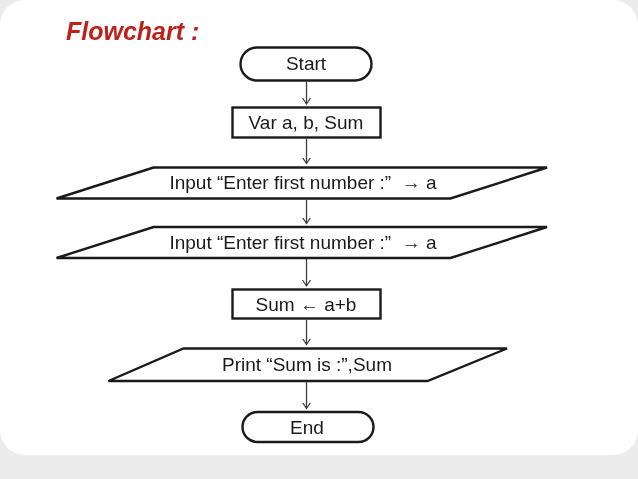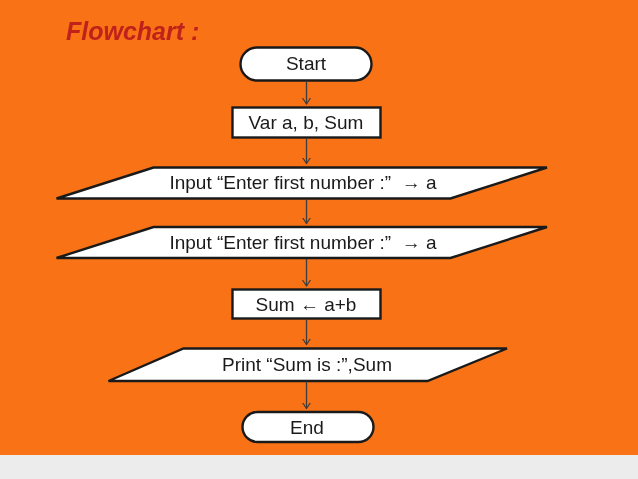--- a/index.html
+++ b/index.html
@@ -8,21 +8,22 @@
     width: 638px;
     height: 479px;
     background: #ececec;
     overflow: hidden;
     font-family: "Liberation Sans", "DejaVu Sans", sans-serif;
   }
   .slide {
     position: relative;
     width: 638px;
     height: 455px;
-    background: #f97316;
+    background: #ffffff;
+    border-radius: 25px;
   }
   svg { display: block; }
   .shape {
     fill: #ffffff;
     stroke: #1a1a1a;
     stroke-width: 2.4;
   }
   .node-label {
     font-family: "Liberation Sans", "DejaVu Sans", sans-serif;
     font-size: 19px;

